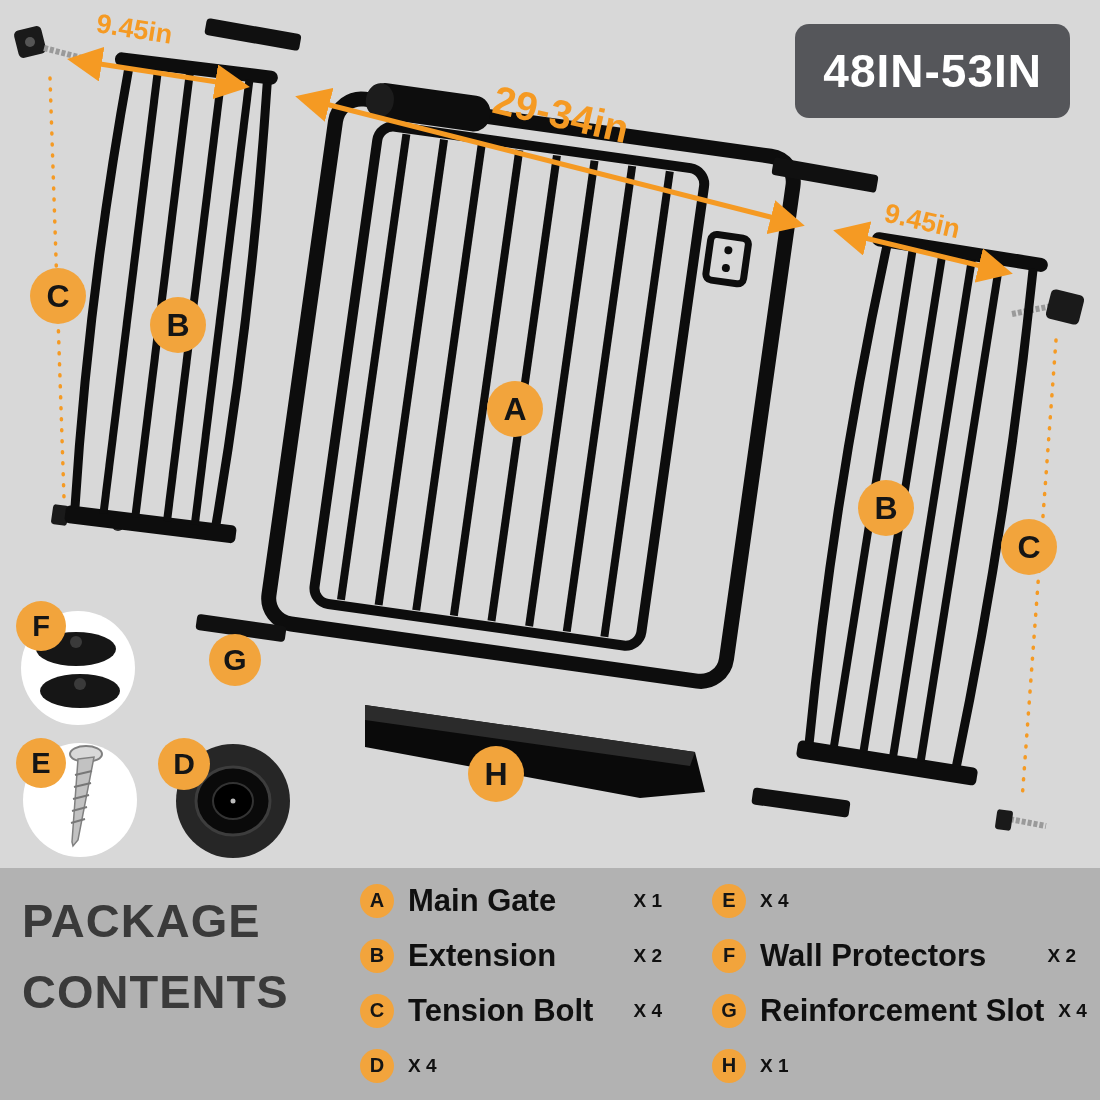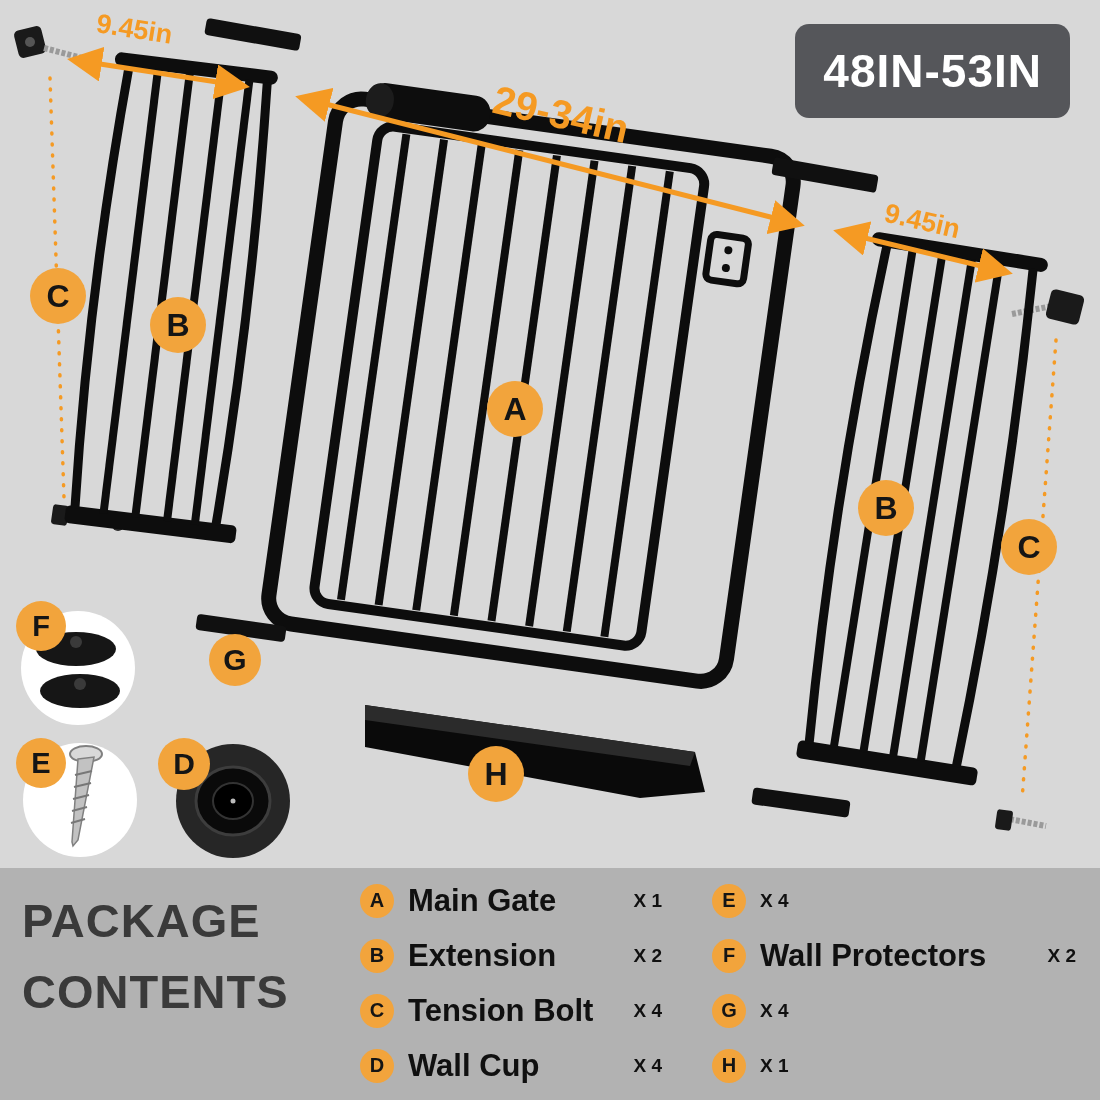--- a/index.html
+++ b/index.html
@@ -218,37 +218,37 @@
         <div class="legend-name">Extension</div>
         <div class="legend-qty">X 2</div>
       </div>
       <div class="legend-row">
         <div class="legend-badge">C</div>
         <div class="legend-name">Tension Bolt</div>
         <div class="legend-qty">X 4</div>
       </div>
       <div class="legend-row">
         <div class="legend-badge">D</div>
-        <div class="legend-name">Wall Cup</div>
         <div class="legend-qty">X 4</div>
       </div>
     </div>
 
     <div class="legend-col col2">
       <div class="legend-row">
         <div class="legend-badge">E</div>
         <div class="legend-qty">X 4</div>
       </div>
       <div class="legend-row">
         <div class="legend-badge">F</div>
         <div class="legend-name">Wall Protectors</div>
         <div class="legend-qty">X 2</div>
       </div>
       <div class="legend-row">
         <div class="legend-badge">G</div>
+        <div class="legend-name">Reinforcement Slot</div>
         <div class="legend-qty">X 4</div>
       </div>
       <div class="legend-row">
         <div class="legend-badge">H</div>
         <div class="legend-qty">X 1</div>
       </div>
     </div>
   </div>
 
 </div>

